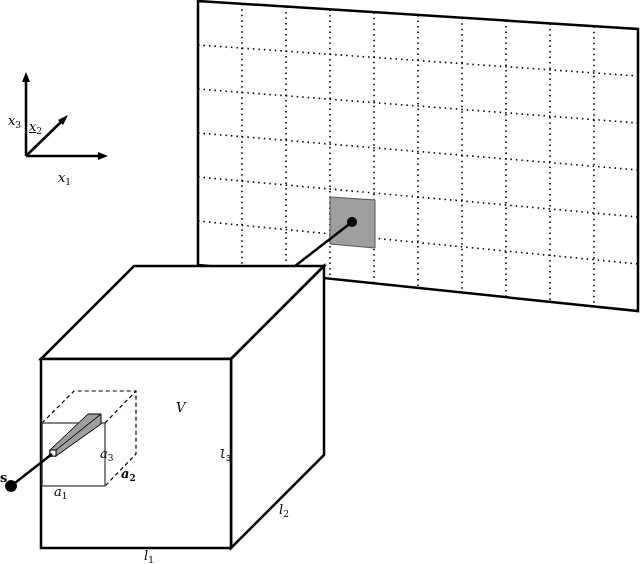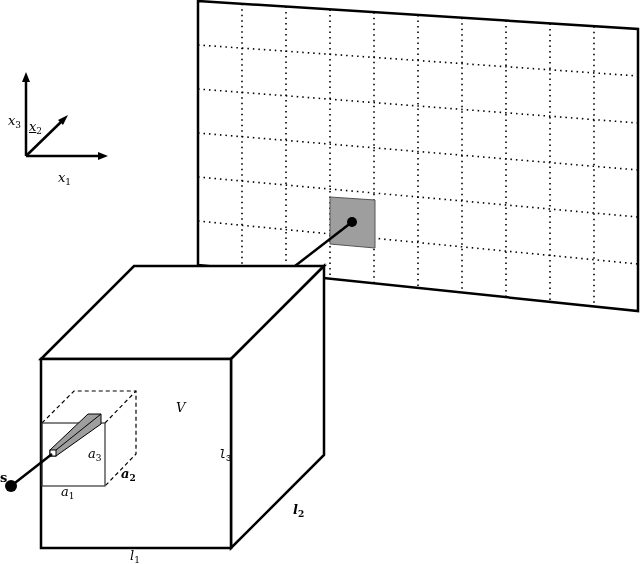--- a/index.html
+++ b/index.html
@@ -71,18 +71,18 @@
 </svg>
 
 <div class="lbl" style="left:8px;top:114px;"><span>x</span><sub>3</sub></div>
 <div class="lbl" style="left:29px;top:120px;text-decoration:underline;"><span>x</span><sub>2</sub></div>
 <div class="lbl" style="left:58px;top:139px;margin-top:32px;"><span>x</span><sub>1</sub></div>
 
 <div class="lbl bold" style="left:0px;top:471px;">s</div>
 <div class="lbl" style="left:176px;top:401px;">V</div>
 
 <div class="lbl" style="left:218px;top:448px;font-family:Liberation Mono, monospace;"><span>l</span><sub>3</sub></div>
-<div class="lbl" style="left:293px;top:503px;font-weight:bold;"><span>l</span><sub>2</sub></div>
-<div class="lbl" style="left:130px;top:549px;"><span>l</span><sub>1</sub></div>
+<div class="lbl" style="left:279px;top:503px;"><span>l</span><sub>2</sub></div>
+<div class="lbl" style="left:144px;top:549px;"><span>l</span><sub>1</sub></div>
 
-<div class="lbl" style="left:88px;top:447px;"><span>a</span><sub>3</sub></div>
+<div class="lbl" style="left:100px;top:447px;"><span>a</span><sub>3</sub></div>
 <div class="lbl" style="left:121px;top:467px;font-weight:bold;"><span>a</span><sub>2</sub></div>
-<div class="lbl" style="left:61px;top:485px;"><span>a</span><sub>1</sub></div>
+<div class="lbl" style="left:54px;top:485px;"><span>a</span><sub>1</sub></div>
 
 </body></html>

